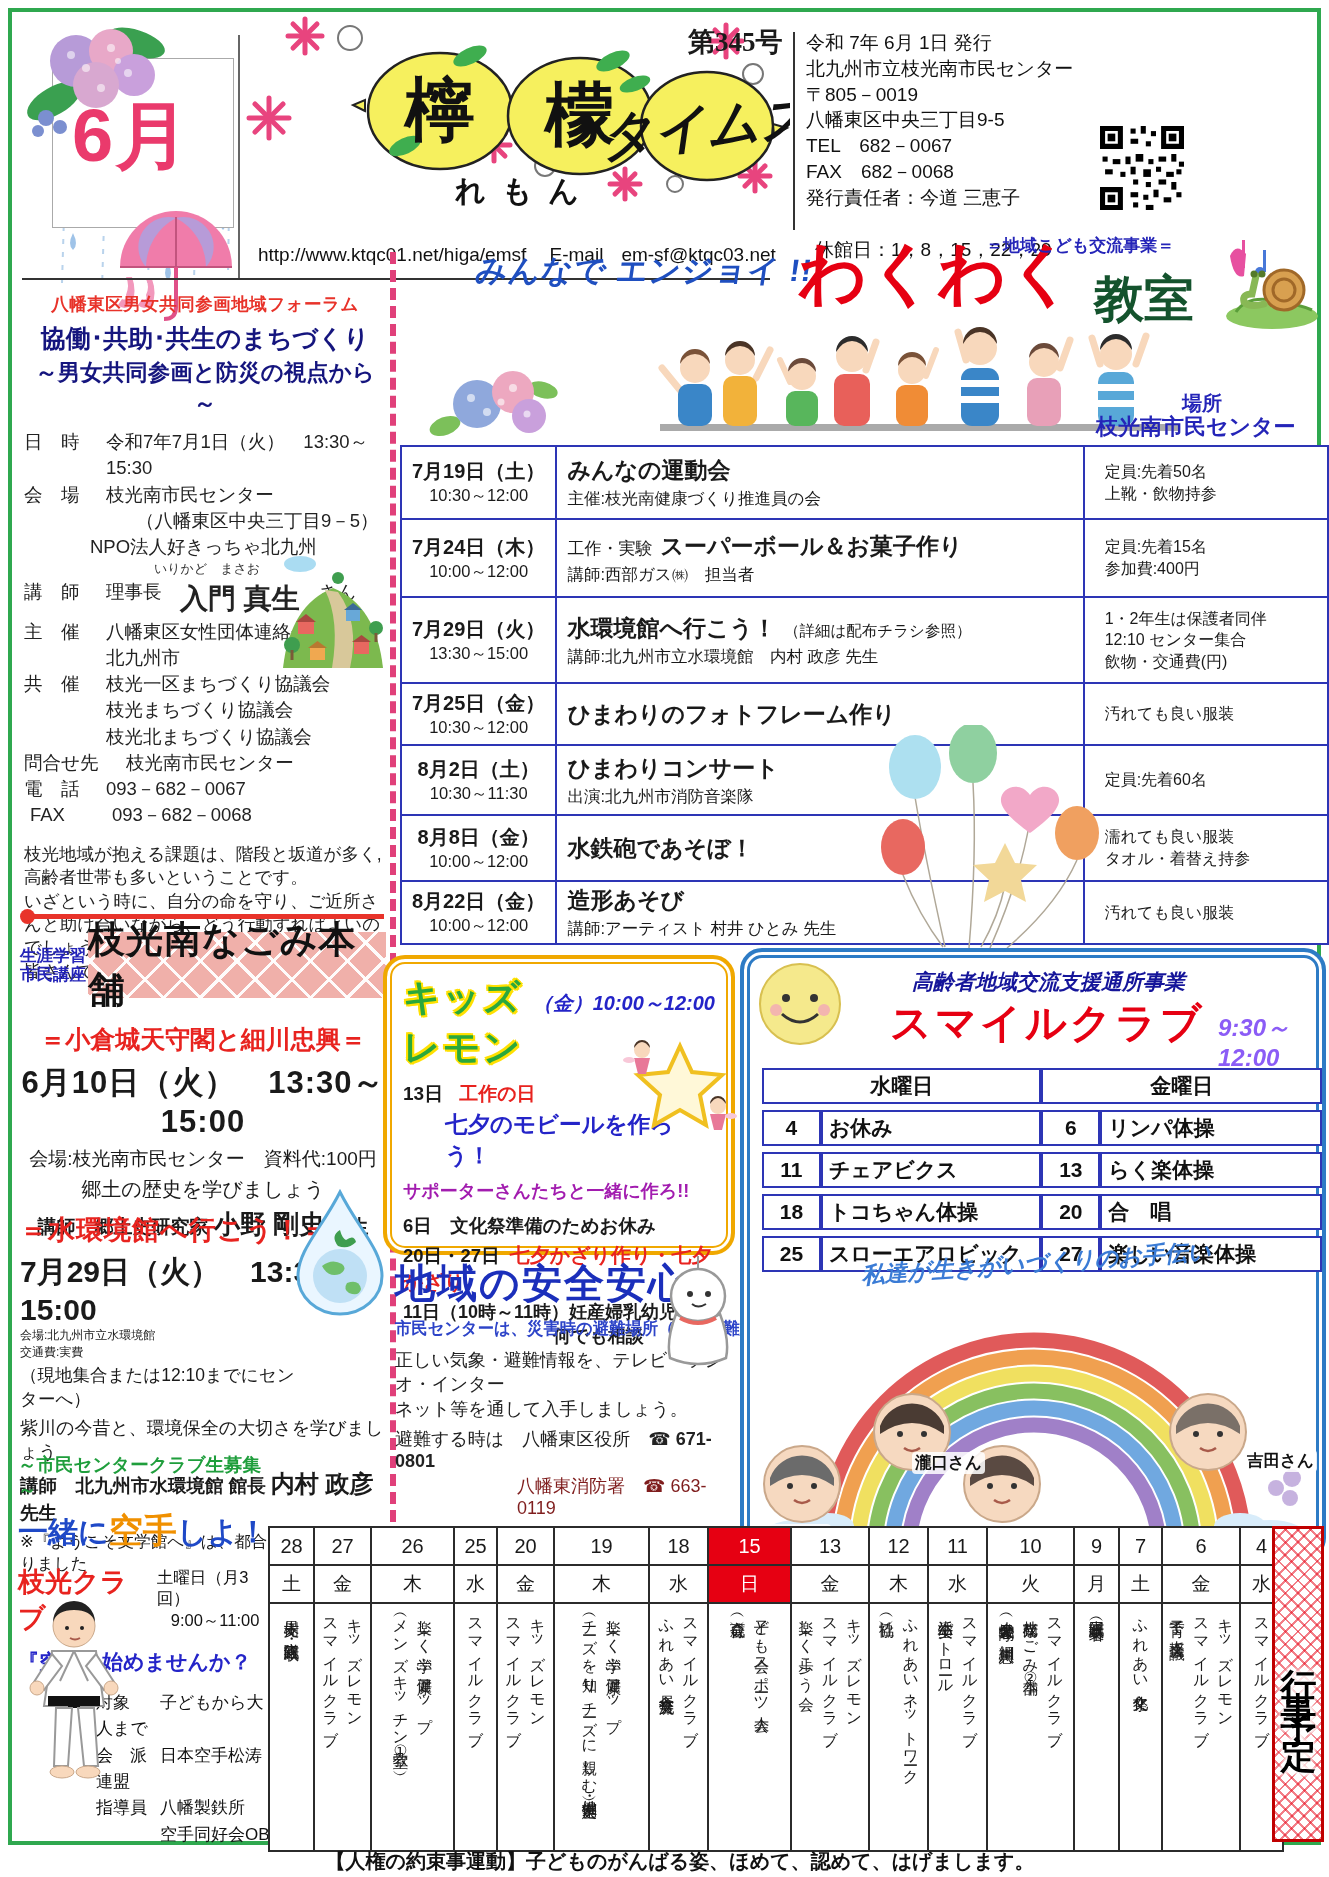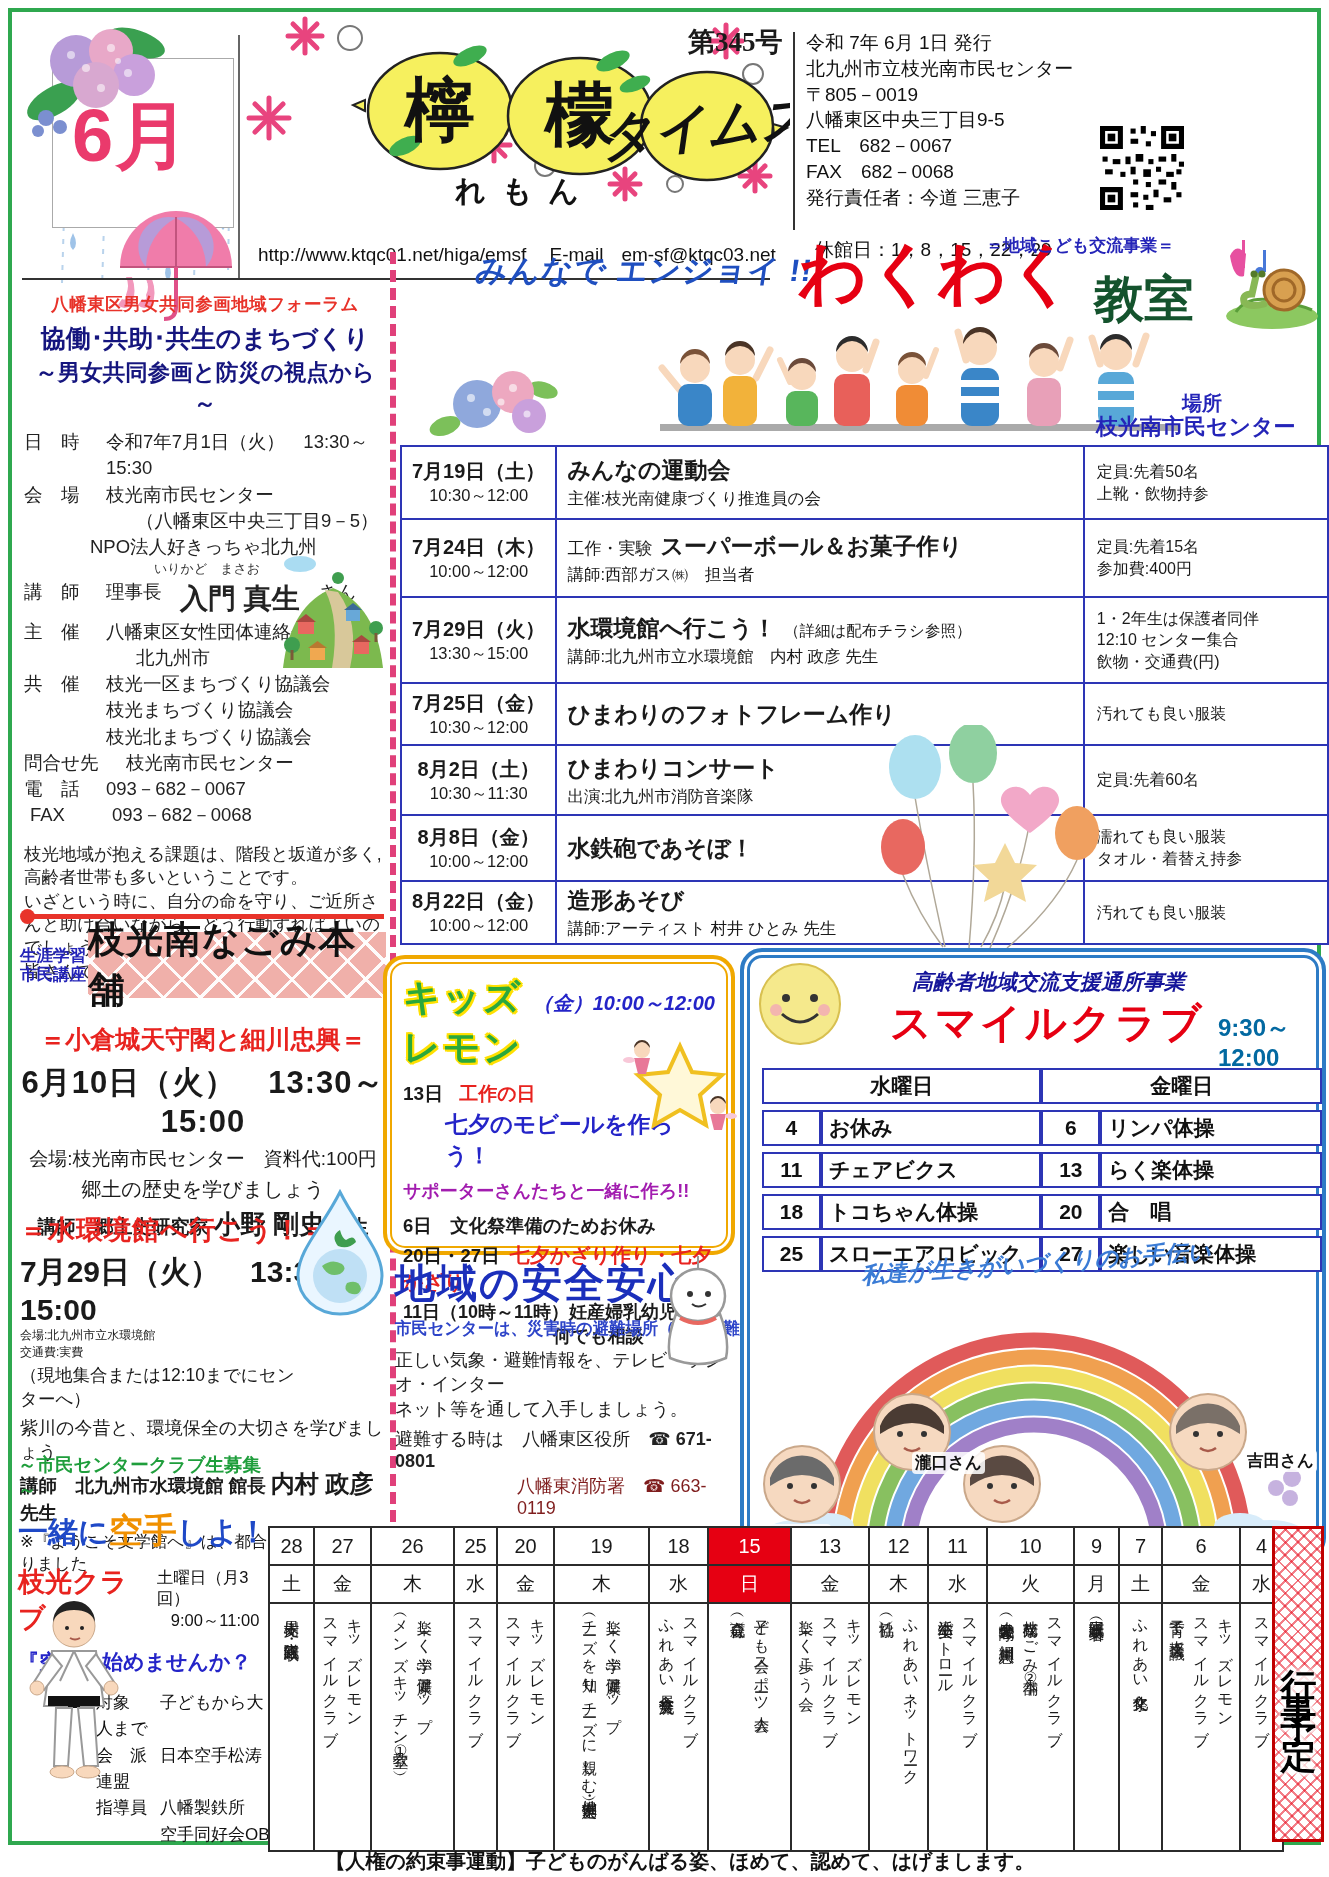--- a/index.html
+++ b/index.html
@@ -83,21 +83,21 @@
   #waku-place{left:1096px;top:412px;font-size:22px;font-weight:800;color:#2424b8;}
   #wtable{left:400px;top:445px;border-collapse:collapse;background:#fff;}
   #wtable td{border:2px solid #2d35b5;padding:3px 10px;vertical-align:middle;}
   #wtable .w-date{text-align:center;}
   #wtable .w-date .d{font-size:20px;font-weight:700;white-space:nowrap;}
   #wtable .w-date .t{font-size:16.5px;}
   #wtable .pre{font-size:17px;margin-right:8px;}
   #wtable .ttl{font-size:23px;font-weight:800;}
   #wtable .tnote{font-size:15.5px;margin-left:8px;}
   #wtable .sub{display:block;font-size:16.5px;margin-top:2px;}
-  #wtable .w-note{font-size:16px;line-height:1.35;white-space:pre-line;padding-left:12px;}
+  #wtable .w-note{font-size:16px;line-height:1.35;white-space:pre-line;padding-left:20px;}
   
   .rbox{border-radius:22px;background:#fff;}
   .rbox.gold{border:4px solid #f0a800;box-shadow:inset 0 0 0 3px #fff, inset 0 0 0 5px #f0a800;}
   .rbox.blue{border:4px solid #2d7bc5;box-shadow:inset 0 0 0 3px #fff, inset 0 0 0 6px #2d7bc5;}
   
   #kids{left:383px;top:955px;width:352px;height:300px;padding:14px 16px;box-sizing:border-box;}
   #kids .trow{display:flex;align-items:baseline;}
   #kids .ttl{font-size:37px;font-weight:900;color:#2aa83c;letter-spacing:2px;
      text-shadow:2px 0 #ffe000,-2px 0 #ffe000,0 2px #ffe000,0 -2px #ffe000,2px 2px #ffe000,-2px -2px #ffe000;}
   #kids .sch{font-size:20px;font-weight:800;color:#2424c8;font-style:italic;margin-left:4px;white-space:nowrap;}
@@ -116,21 +116,21 @@
   #anzen .sub{color:#2d44c8;font-size:17px;font-weight:800;margin-top:6px;white-space:nowrap;transform:scaleX(.96);transform-origin:left;}
   #anzen .p{font-size:18px;margin-top:8px;line-height:1.35;color:#222;}
   #anzen .ev{font-size:18px;margin-top:6px;color:#222;}
   #anzen .ev .ph{font-weight:700;}
   #anzen .ev2{margin-left:122px;font-size:18px;margin-top:2px;color:#7f1d1d;}
   #anzen .cl{margin-top:6px;margin-left:24px;font-size:18.5px;color:#222;}
   
   #smile{left:740px;top:948px;width:586px;height:612px;box-sizing:border-box;}
   #smile .tag{position:absolute;left:168px;top:16px;font-size:21px;font-weight:800;font-style:italic;color:#15159a;}
   #smile .ttl{position:absolute;left:146px;top:44px;font-size:41px;font-weight:900;color:#e60012;letter-spacing:3px;}
-  #smile .time{position:absolute;left:474px;top:60px;font-size:24px;font-weight:800;color:#0369a1;}
+  #smile .time{position:absolute;left:474px;top:60px;font-size:24px;font-weight:800;font-style:italic;color:#8b5cf6;}
   #stable{position:absolute;left:18px;top:110px;border-collapse:separate;border-spacing:0 6px;}
   #stable td,#stable th{border:2px solid #2d35b5;font-size:21px;color:#111;padding:2px 6px;background:#fff;}
   #stable th{font-weight:700;height:28px;}
   #stable .num{width:44px;text-align:center;font-weight:700;}
   #stable .act{width:215px;text-align:left;font-weight:700;}
   #smile .motto{position:absolute;left:52px;top:296px;width:480px;text-align:center;font-size:23px;font-weight:800;
       font-style:italic;color:#3a7bd5;transform:rotate(-4deg);}
   .avatar-label{position:absolute;font-size:16.5px;font-weight:800;color:#111;background:rgba(255,255,255,.85);
       padding:0 3px;border-radius:4px;white-space:nowrap;}
   
@@ -358,21 +358,21 @@
           <span>枝光南市民センター</span>
         </div>
       <div class="ind">（八幡東区中央三丁目9－5）</div>
       <div class="ind2">NPO法人好きっちゃ北九州</div>
       <div class="furi">いりかど　まさお</div>
       <div class="lr"><span class="lbl">講　師</span><span>理事長</span>　<span class="big-name">入門 真生</span>　<span>さん</span></div>
       <div class="lr">
           <span class="lbl">主　催</span>
           <span>八幡東区女性団体連絡会議</span>
         </div>
-      <div style="margin-left:112px">北九州市</div>
+      <div style="margin-left:82px">北九州市</div>
       <div class="lr">
           <span class="lbl">共　催</span>
           <span>枝光一区まちづくり協議会</span>
         </div>
       <div style="margin-left:82px">枝光まちづくり協議会</div>
       <div style="margin-left:82px">枝光北まちづくり協議会</div>
       <div class="lr">
           <span class="lbl" style="flex-basis:102px">問合せ先</span>
           <span>枝光南市民センター</span>
         </div>

